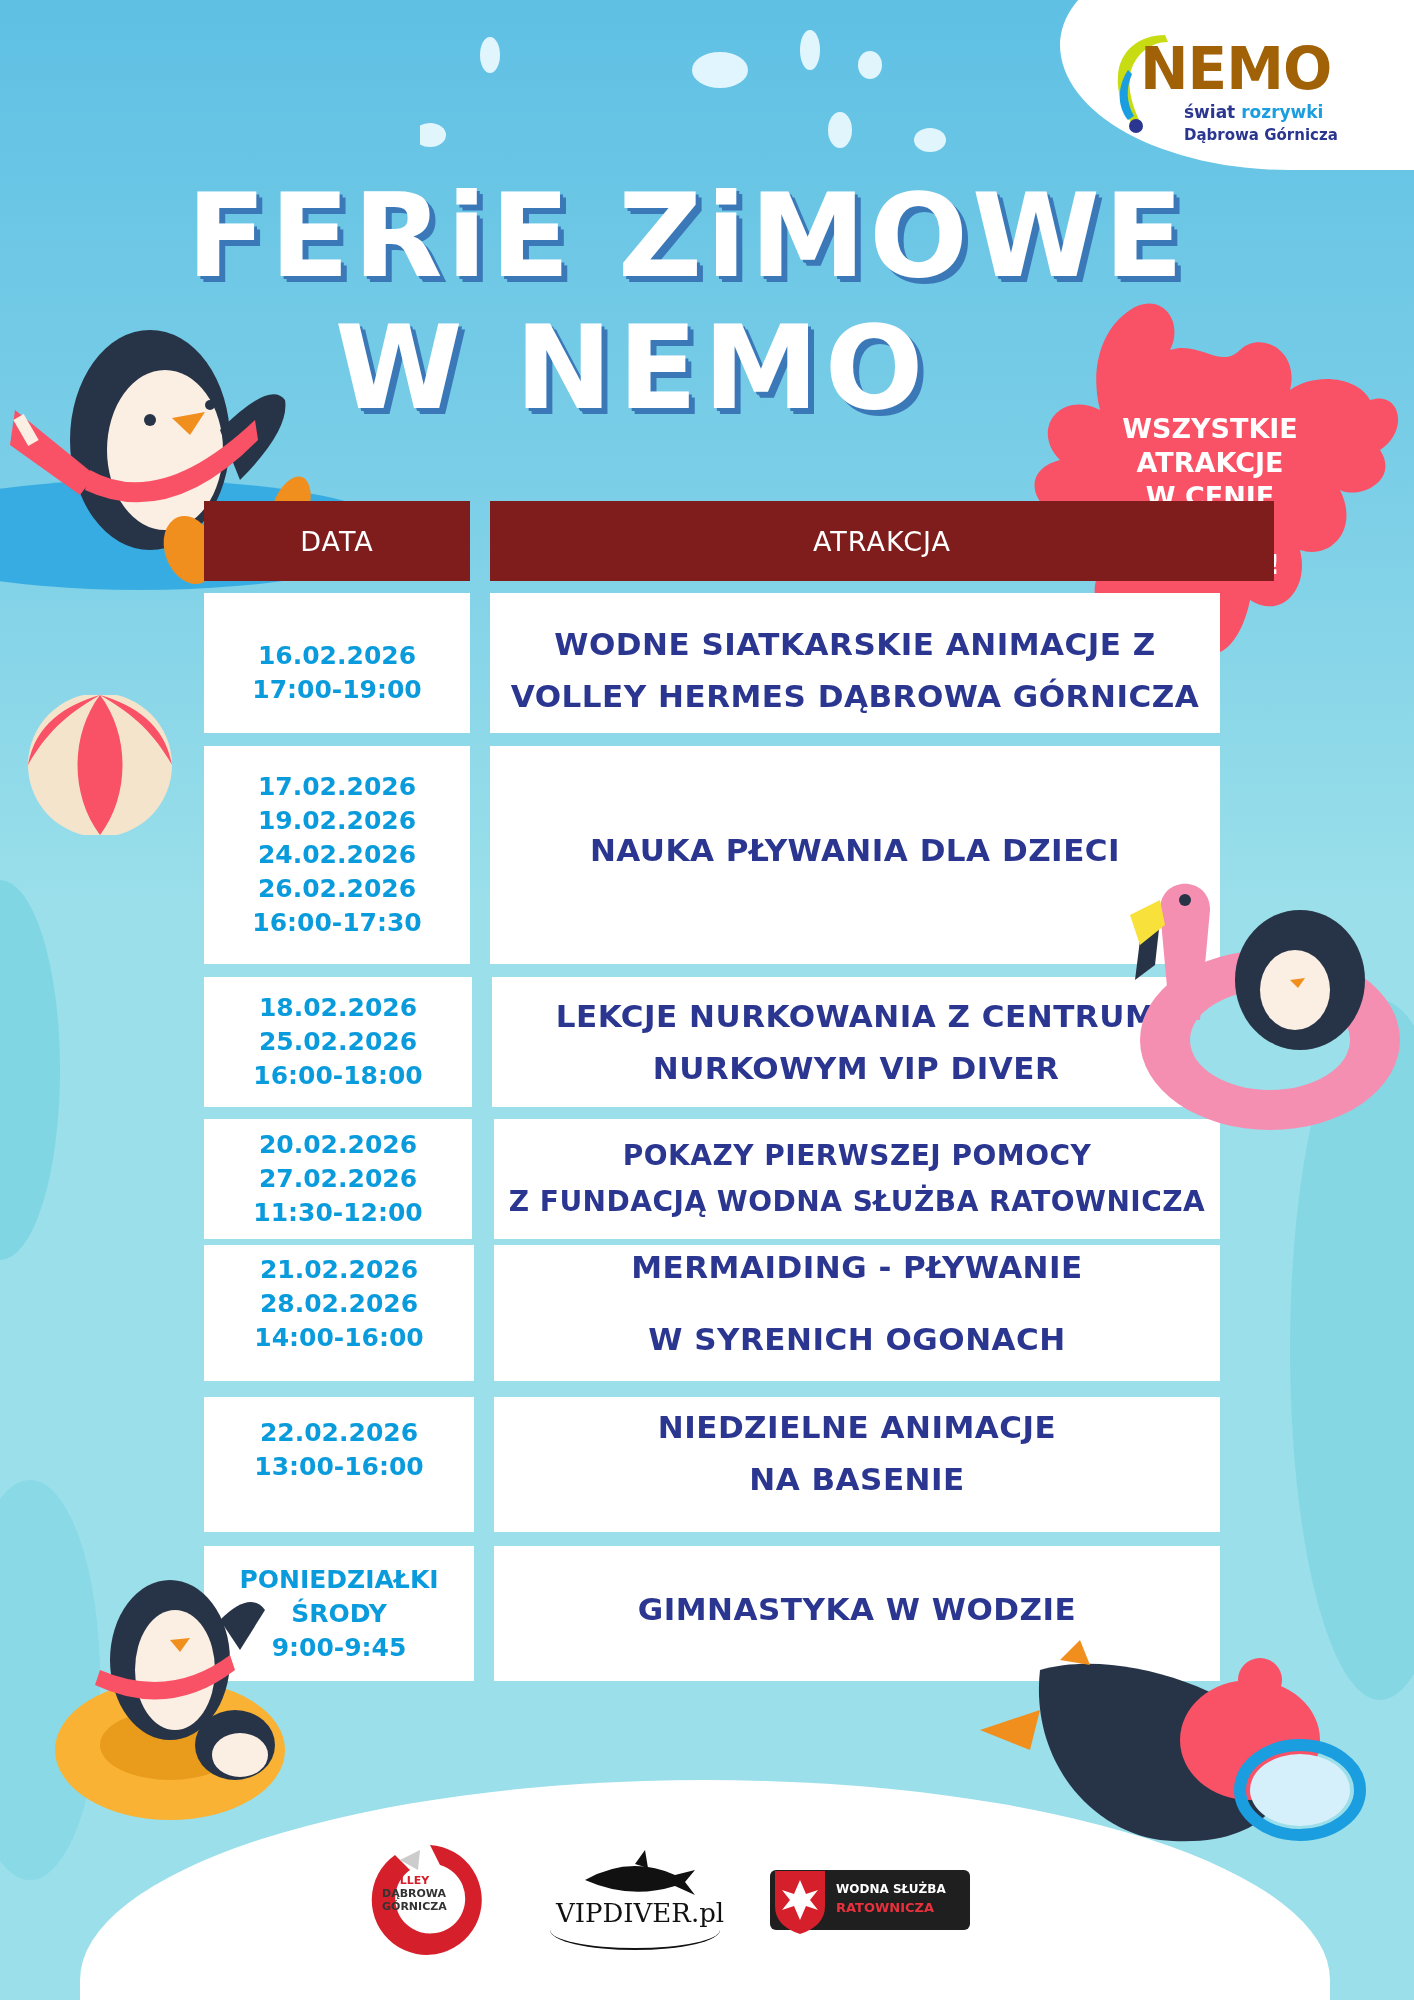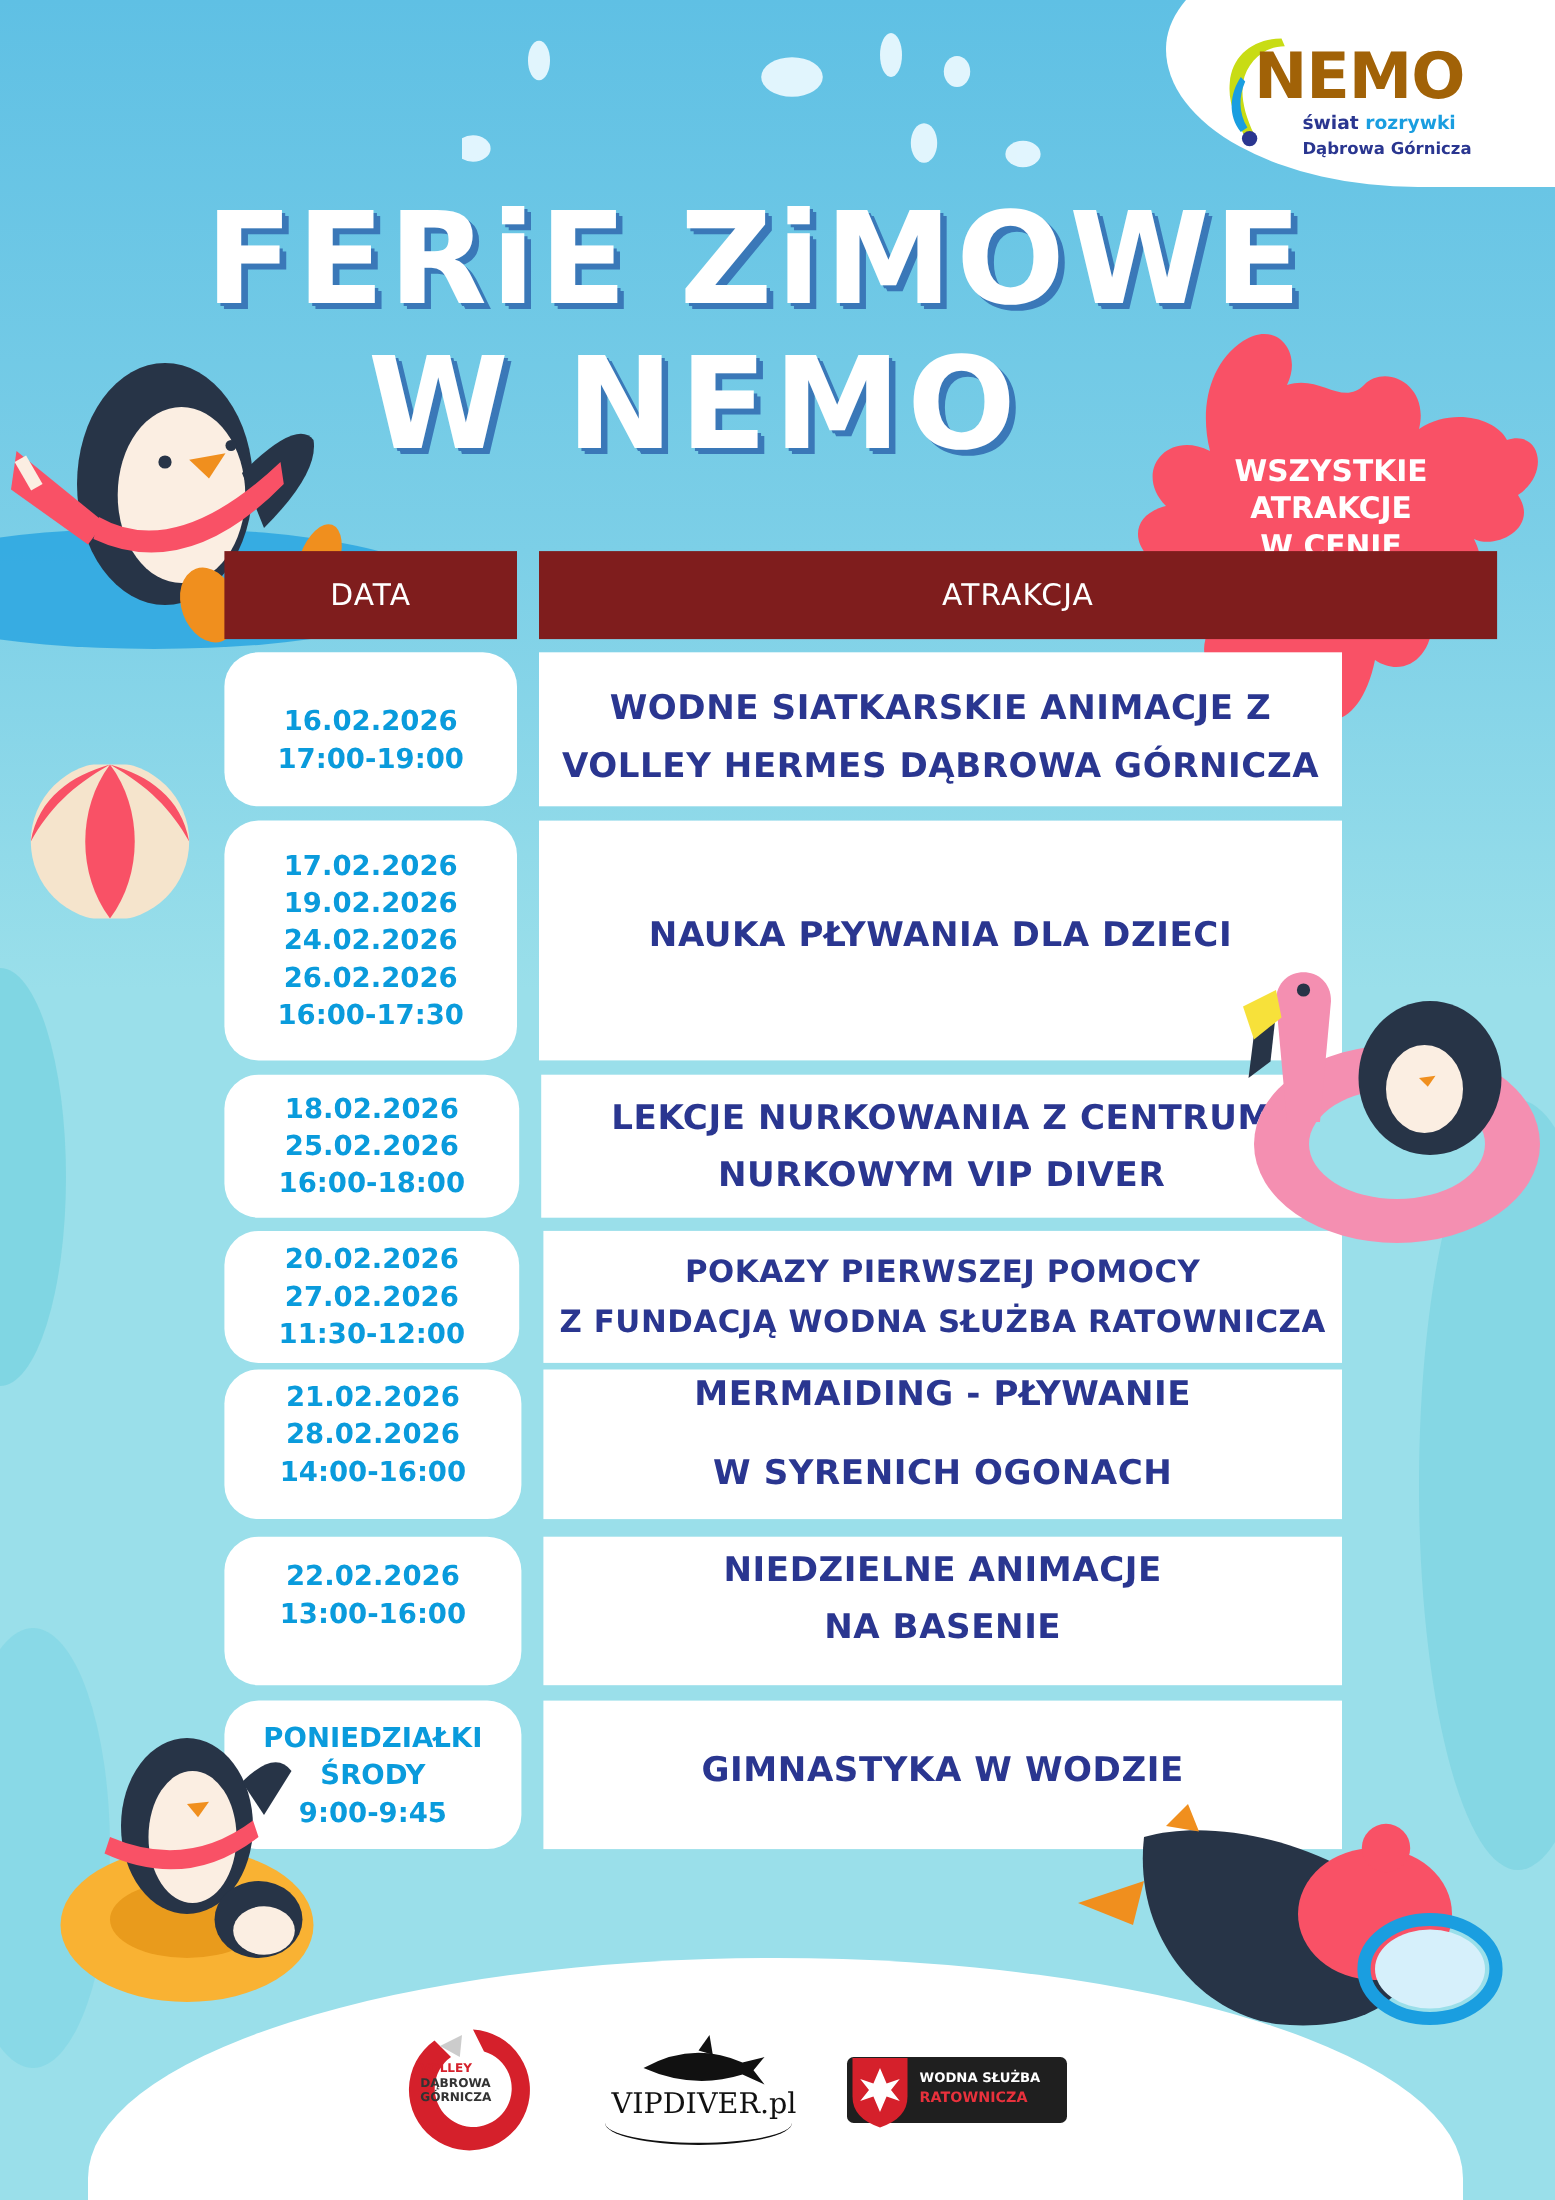--- a/index.html
+++ b/index.html
@@ -46,21 +46,21 @@
     text-align: center; color: #fff; font-weight: bold; font-size: 27px; line-height: 34px;
   }
 
   
   .table { position: absolute; left: 204px; top: 501px; width: 1016px; }
   .cell {
     position: absolute; background: #fff; display: flex; align-items: center; justify-content: center;
     text-align: center; flex-direction: column;
   }
   .head { background: #7f1d1d; color: #fff; font-weight: normal; font-size: 27px; letter-spacing: 1px; }
-  .date-cell { color: #0a9bdc; font-weight: bold; font-size: 25px; line-height: 34px; border-radius: 31px; }
+  .date-cell { color: #0a9bdc; font-weight: bold; font-size: 25px; line-height: 34px; }
   .attr-cell { color: #2a3690; font-weight: bold; font-size: 31px; line-height: 52px; letter-spacing: 0.5px; }
   .attr-cell.small { font-size: 28px; line-height: 46px; }
 
   
   .partners { position: absolute; left: 360px; top: 1830px; width: 620px; height: 140px; }
   .bottom-white {
     position: absolute; left: 80px; top: 1780px; width: 1250px; height: 400px;
     background: #ffffff; border-radius: 50% 50% 0 0;
   }
 </style>
@@ -129,21 +129,21 @@
   <div>W CENIE</div>
   <div>BILETU</div>
   <div>WSTĘPU!</div>
 </div>
 
 <div class="table">
 
   <div class="cell head" style="left:0;top:0;width:266px;height:80px;">
     <span>DATA</span>
   </div>
-  <div class="cell head" style="left:286px;top:0;width:871px;height:80px;padding-right:0;">
+  <div class="cell head" style="left:286px;top:0;width:784px;height:80px;padding-right:0;">
     <span>ATRAKCJA</span>
   </div>
 
   <div class="cell date-cell" style="left:0;top:92px;width:266px;height:140px;padding-top:20px;">
     <div>16.02.2026</div>
       <div>17:00-19:00</div>
   </div>
   <div class="cell attr-cell" style="left:286px;top:92px;width:730px;height:140px;padding-top:14px;">
     <div>WODNE SIATKARSKIE ANIMACJE Z</div>
       <div>VOLLEY HERMES DĄBROWA GÓRNICZA</div>

